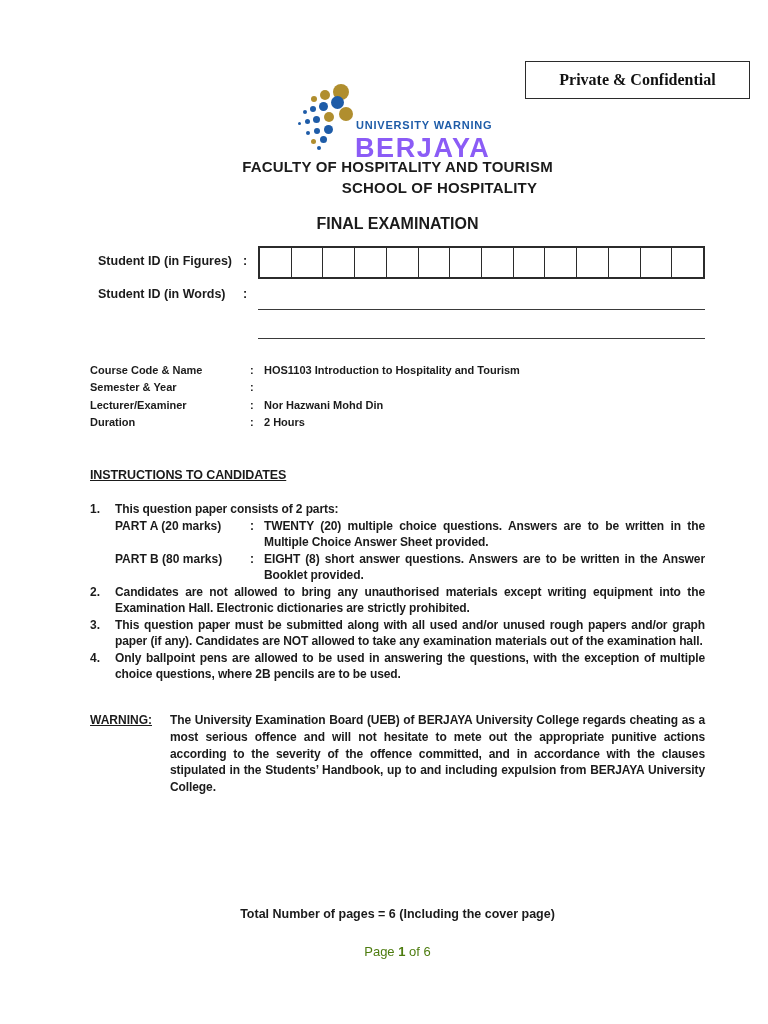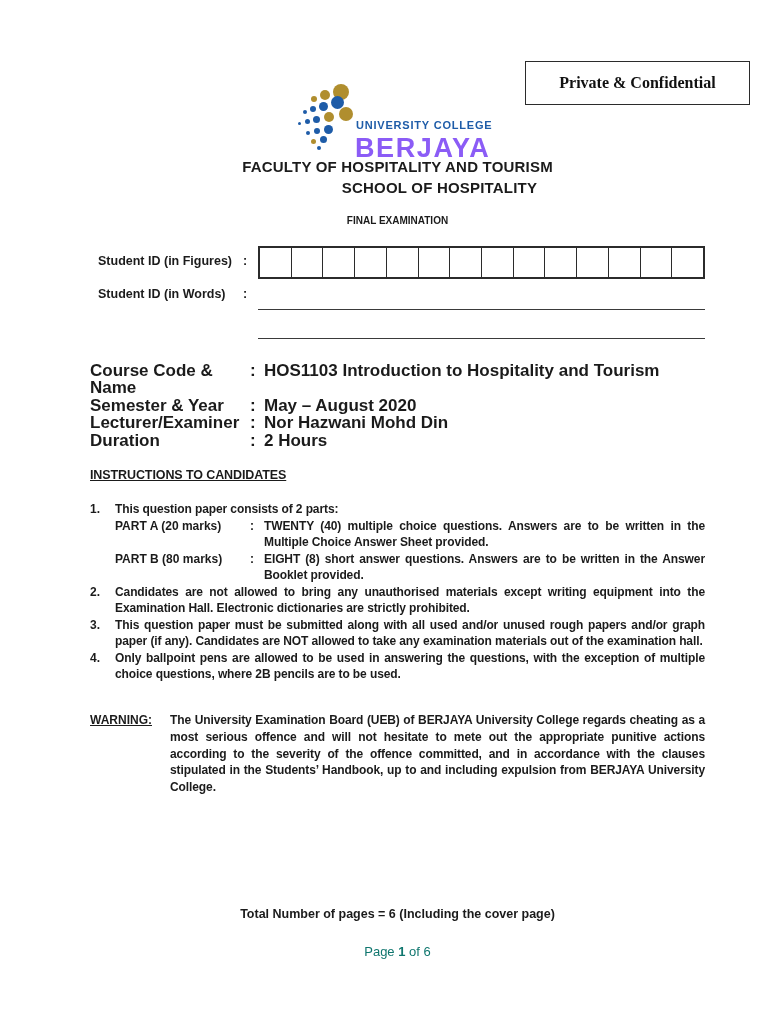--- a/index.html
+++ b/index.html
@@ -6,21 +6,21 @@
   html, body { width: 768px; height: 1024px; background: #ffffff; }
   body {
     position: relative;
     font-family: "Liberation Sans", sans-serif;
     color: #1b1b1b;
     overflow: hidden;
   }
 
   
   .conf-box {
-    position: absolute; left: 525px; top: 61px; width: 225px; height: 44px;
+    position: absolute; left: 525px; top: 61px; width: 225px; height: 38px;
     border: 1.5px solid #2b2b2b;
     display: flex; align-items: center; justify-content: center;
     font-family: "Liberation Serif", serif;
     font-weight: bold; font-size: 16px; color: #111;
   }
 
   
   .logo-mark { position: absolute; left: 296px; top: 84px; width: 58px; height: 68px; }
   .logo-dot { position: absolute; border-radius: 50%; }
   .logo-name {
@@ -28,41 +28,41 @@
     font-size: 27px; font-weight: bold; letter-spacing: 1.6px; color: #8b5cf6; margin-top: 45px;
   }
   .logo-sub {
     position: absolute; left: 356px; top: 119px;
     font-size: 11px; font-weight: bold; letter-spacing: 0.8px; color: #1E5CA8;
   }
 
   .center-line { position: absolute; left: 0; width: 768px; text-align: center; padding-left: 27px; }
   .h-faculty { top: 158px; font-size: 15px; font-weight: bold; letter-spacing: 0.2px; }
   .h-school  { top: 179px; font-size: 15px; font-weight: bold; letter-spacing: 0.2px; margin-left: 42px; }
-  .h-exam    { top: 215px; font-size: 10px; font-weight: bold; }
+  .h-exam    { top: 215px; font-size: 16px; font-weight: bold; }
 
   .sid-label { position: absolute; left: 90px; font-size: 12.5px; font-weight: bold; margin-left: 8px; }
   .sid-colon { position: absolute; left: 243px; font-size: 12.5px; font-weight: bold; }
 
   .id-boxes {
     position: absolute; left: 258px; top: 246px; width: 447px; height: 33px;
     display: flex; border: 2px solid #2b2b2b; background: #fff;
   }
   .id-cell { flex: 1 1 0; border-left: 1.5px solid #2b2b2b; }
   .id-cell:first-child { border-left: none; }
 
   .write-line {
     position: absolute; left: 258px; width: 447px; height: 0;
     border-bottom: 1.5px solid #3a3a3a;
   }
 
   
   .course-block { position: absolute; left: 90px; top: 362px; width: 615px; }
   .course-row { display: grid; grid-template-columns: 160px 14px 1fr; line-height: 17.4px; }
-  .course-row span { font-size: 17px; font-weight: bold; }
+  .course-row span { font-size: 11px; font-weight: bold; }
 
   
   .instr-title {
     position: absolute; left: 90px; top: 468px;
     font-size: 12.5px; font-weight: bold; text-decoration: underline;
     letter-spacing: -0.1px;
   }
   .instr-list { position: absolute; left: 90px; top: 501px; width: 615px; }
   .instr-item { display: grid; grid-template-columns: 25px 1fr; }
   .instr-num { font-size: 12px; font-weight: bold; }
@@ -82,21 +82,21 @@
   .warn-block { position: absolute; left: 90px; top: 712px; width: 615px; display: grid; grid-template-columns: 80px 1fr; }
   .warn-label {
     font-size: 12px; font-weight: bold; text-decoration: underline; line-height: 16.8px;
   }
   .warn-text {
     font-size: 12px; font-weight: bold; letter-spacing: -0.1px;
     line-height: 16.8px; text-align: justify;
   }
 
   .total-pages { top: 907px; font-size: 12.5px; font-weight: bold; }
-  .page-footer { top: 944px; font-size: 13px; font-weight: normal; color: #0f766e; }
+  .page-footer { top: 944px; font-size: 13px; font-weight: normal; color: #4d7c0f; }
   .page-footer .pg-num { font-weight: bold; }
 </style>
 </head>
 <body>
 
 <div>
 
   <div class="conf-box">
     <span>Private &amp; Confidential</span>
   </div>
@@ -116,21 +116,21 @@
         <div class="logo-dot" style="left: 28px; top: 28px; width: 10px; height: 10px; background: rgb(176, 142, 46);"></div>
         <div class="logo-dot" style="left: 43px; top: 23px; width: 14px; height: 14px; background: rgb(176, 142, 46);"></div>
         <div class="logo-dot" style="left: 10px; top: 47px; width: 4px; height: 4px; background: rgb(30, 92, 168);"></div>
         <div class="logo-dot" style="left: 18px; top: 44px; width: 6px; height: 6px; background: rgb(30, 92, 168);"></div>
         <div class="logo-dot" style="left: 28px; top: 41px; width: 9px; height: 9px; background: rgb(30, 92, 168);"></div>
         <div class="logo-dot" style="left: 15px; top: 55px; width: 5px; height: 5px; background: rgb(176, 142, 46);"></div>
         <div class="logo-dot" style="left: 24px; top: 52px; width: 7px; height: 7px; background: rgb(30, 92, 168);"></div>
         <div class="logo-dot" style="left: 21px; top: 62px; width: 4px; height: 4px; background: rgb(30, 92, 168);"></div>
       </div>
     <div class="logo-name">BERJAYA</div>
-    <div class="logo-sub">UNIVERSITY COLLEGE</div>
+    <div class="logo-sub">UNIVERSITY WARNING</div>
   </div>
 
   <div class="center-line h-faculty">FACULTY OF HOSPITALITY AND TOURISM</div>
   <div class="center-line h-school">SCHOOL OF HOSPITALITY</div>
   <div class="center-line h-exam">FINAL EXAMINATION</div>
 
   <div class="sid-label" style="top:254px">Student ID (in Figures)</div>
   <div class="sid-colon" style="top:254px">:</div>
   <div class="id-boxes">
       <div class="id-cell"></div>
@@ -156,21 +156,20 @@
 
   <div class="course-block">
     <div class="course-row">
       <span>Course Code &amp; Name</span>
       <span>:</span>
       <span>HOS1103 Introduction to Hospitality and Tourism</span>
     </div>
     <div class="course-row">
       <span>Semester &amp; Year</span>
       <span>:</span>
-      <span>May – August 2020</span>
     </div>
     <div class="course-row">
       <span>Lecturer/Examiner</span>
       <span>:</span>
       <span>Nor Hazwani Mohd Din</span>
     </div>
     <div class="course-row">
       <span>Duration</span>
       <span>:</span>
       <span>2 Hours</span>
@@ -180,21 +179,21 @@
   <div class="instr-title">INSTRUCTIONS TO CANDIDATES</div>
 
   <div class="instr-list">
     <div class="instr-item">
       <span class="instr-num">1.</span>
       <div>
         <div class="instr-text">This question paper consists of 2 parts:</div>
         <div class="part-row">
           <span class="part-label">PART A (20 marks)</span>
           <span class="part-colon">:</span>
-          <span class="part-desc">TWENTY (40) multiple choice questions. Answers are to be written in the Multiple Choice Answer Sheet provided.</span>
+          <span class="part-desc">TWENTY (20) multiple choice questions. Answers are to be written in the Multiple Choice Answer Sheet provided.</span>
         </div>
         <div class="part-row">
           <span class="part-label">PART B (80 marks)</span>
           <span class="part-colon">:</span>
           <span class="part-desc">EIGHT (8) short answer questions. Answers are to be written in the Answer Booklet provided.</span>
         </div>
       </div>
     </div>
     <div class="instr-item">
       <span class="instr-num">2.</span>

